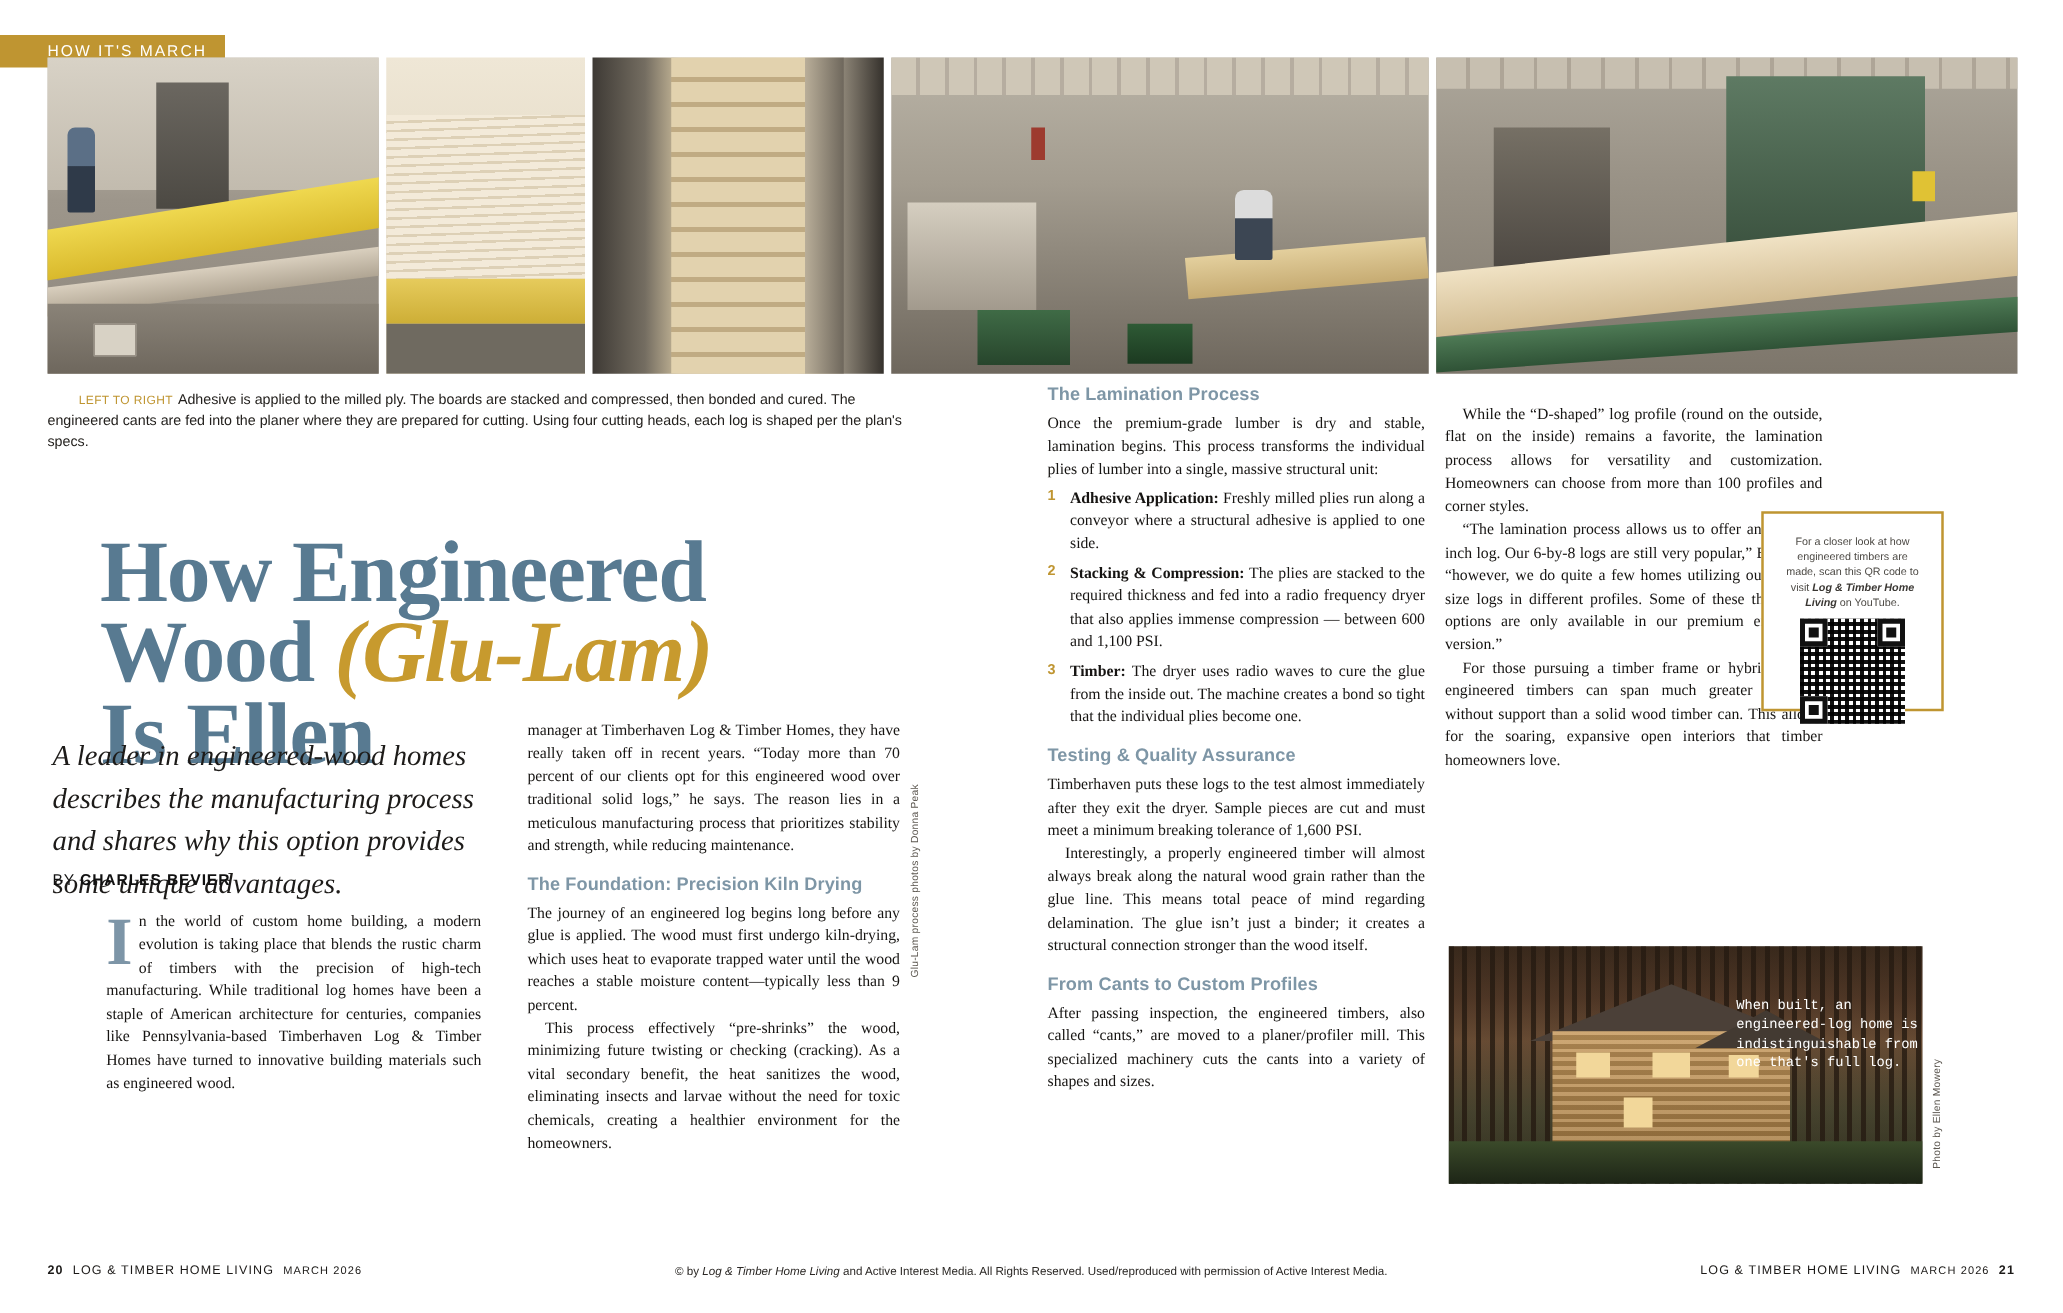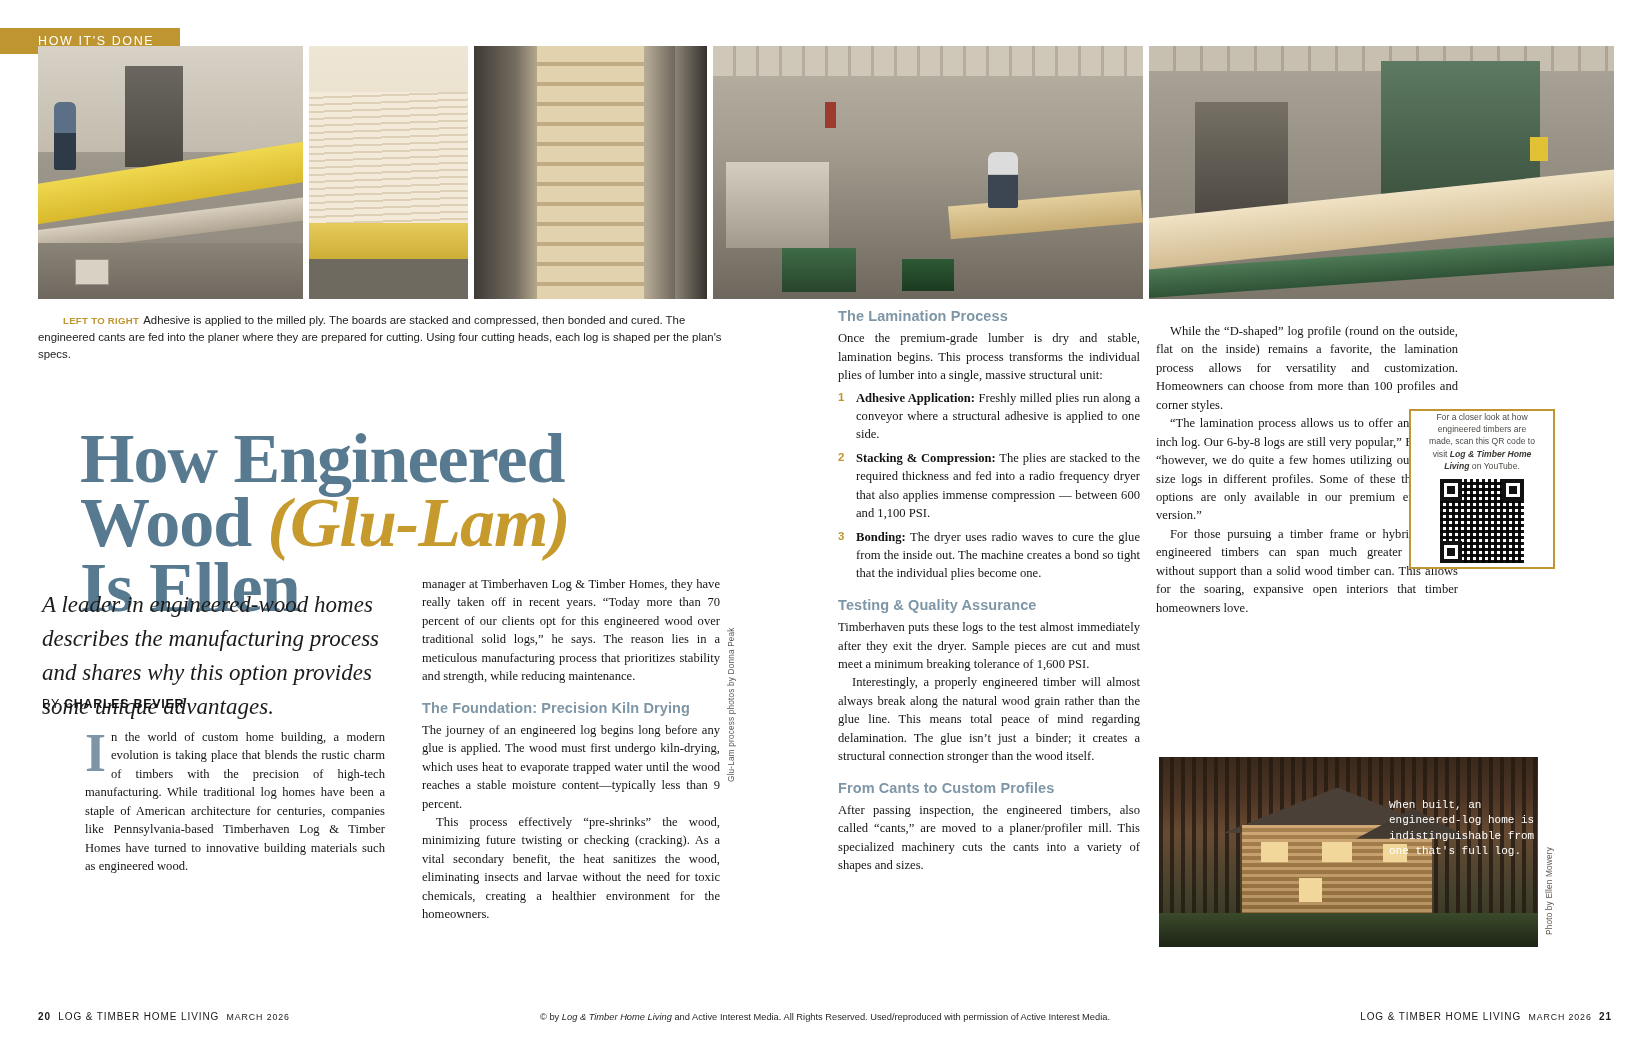--- a/index.html
+++ b/index.html
@@ -105,21 +105,21 @@
      background:linear-gradient(180deg,#4e7a55,#2f5236); transform:rotate(-4deg); }
   .p5-yellow { position:absolute; left:82%; top:36%; width:18px; height:24px; background:#e0c234; }
 
   
   .strip-cap {
     position:absolute; left:38px; top:312px; width:690px;
     font-family:"Liberation Sans", sans-serif;
     font-size:11.4px; line-height:1.5; color:#23201d;
   }
   .cap-lead {
-    font-size:9.6px; font-weight:700; letter-spacing:.3px;
+    font-size:9.6px; font-weight:400; letter-spacing:.3px;
     color:#bf9531; margin-right:4px;padding-left:25px;
   }
 
   
   .headline {
     position:absolute; left:80px; top:380px; width:520px;
     font-family:"Liberation Serif", serif;
     font-weight:700; font-size:70px; line-height:.92;
     color:#587a91; letter-spacing:-1px;
   }
@@ -195,21 +195,21 @@
     font-family:"Liberation Sans", sans-serif;
     font-size:8.2px; color:#5c5750; letter-spacing:.2px;
     transform:rotate(-90deg); transform-origin:left top;
     white-space:nowrap;
   }
 
   
   .qrbox {
     position:absolute; left:1409px; top:409px; width:146px; height:160px;
     border:2px solid #bf9531; background:#ffffff;
-    padding:0 9px 6px 9px;
+    padding:16px 9px 6px 9px;
   }
   .qrtext {
     font-family:"Liberation Sans", sans-serif;
     font-size:8.6px; line-height:1.42; color:#4d4a45;
     text-align:center;
   }
   .qrtext i { font-style:italic; font-weight:700; color:#3a3733; }
   .qrcode {
     width:84px; height:84px; margin:7px auto 0 auto;
     background-color:#ffffff;
@@ -270,21 +270,21 @@
     font-size:9.3px; color:#2a2724; white-space:nowrap;
   }
   .footer-c i { font-style:italic; }
 </style>
 </head>
 <body>
 
 <div class="spread">
 
   <div class="kicker">
-    <span class="kicker-label">HOW IT'S DONE</span>
+    <span class="kicker-label">HOW IT'S MARCH</span>
   </div>
 
   <div class="photo-strip">
     <div class="ph ph-1">
       <div class="p1-wall"></div>
       <div class="p1-mach"></div>
       <div class="p1-beam"></div>
       <div class="p1-beam2"></div>
       <div class="p1-rail"></div>
       <div class="p1-person"></div>
@@ -346,21 +346,21 @@
   </div>
 
   <div class="vcredit">Glu-Lam process photos by Donna Peak</div>
 
   <div class="col col-3">
     <h2 class="subhead">The Lamination Process</h2>
     <p class="first">Once the premium-grade lumber is dry and stable, lamination begins. This process transforms the individual plies of lumber into a single, massive structural unit:</p>
     <ol class="steps">
       <li><b>Adhesive Application:</b><span> Freshly milled plies run along a conveyor where a structural adhesive is applied to one side.</span></li>
       <li><b>Stacking &amp; Compression:</b><span> The plies are stacked to the required thickness and fed into a radio frequency dryer that also applies immense compression — between 600 and 1,100 PSI.</span></li>
-      <li><b>Bonding:</b><span> The dryer uses radio waves to cure the glue from the inside out. The machine creates a bond so tight that the individual plies become one.</span></li>
+      <li><b>Timber:</b><span> The dryer uses radio waves to cure the glue from the inside out. The machine creates a bond so tight that the individual plies become one.</span></li>
     </ol>
     <h2 class="subhead">Testing &amp; Quality Assurance</h2>
     <p class="first">Timberhaven puts these logs to the test almost immediately after they exit the dryer. Sample pieces are cut and must meet a minimum breaking tolerance of 1,600 PSI.</p>
     <p>Interestingly, a properly engineered timber will almost always break along the natural wood grain rather than the glue line. This means total peace of mind regarding delamination. The glue isn’t just a binder; it creates a structural connection stronger than the wood itself.</p>
     <h2 class="subhead">From Cants to Custom Profiles</h2>
     <p class="first">After passing inspection, the engineered timbers, also called “cants,” are moved to a planer/profiler mill. This specialized machinery cuts the cants into a variety of shapes and sizes.</p>
   </div>
 
   <div class="col col-4">
     <p>While the “D-shaped” log profile (round on the outside, flat on the inside) remains a favorite, the lamination process allows for versatility and customization. Homeowners can choose from more than 100 profiles and corner styles.</p>

